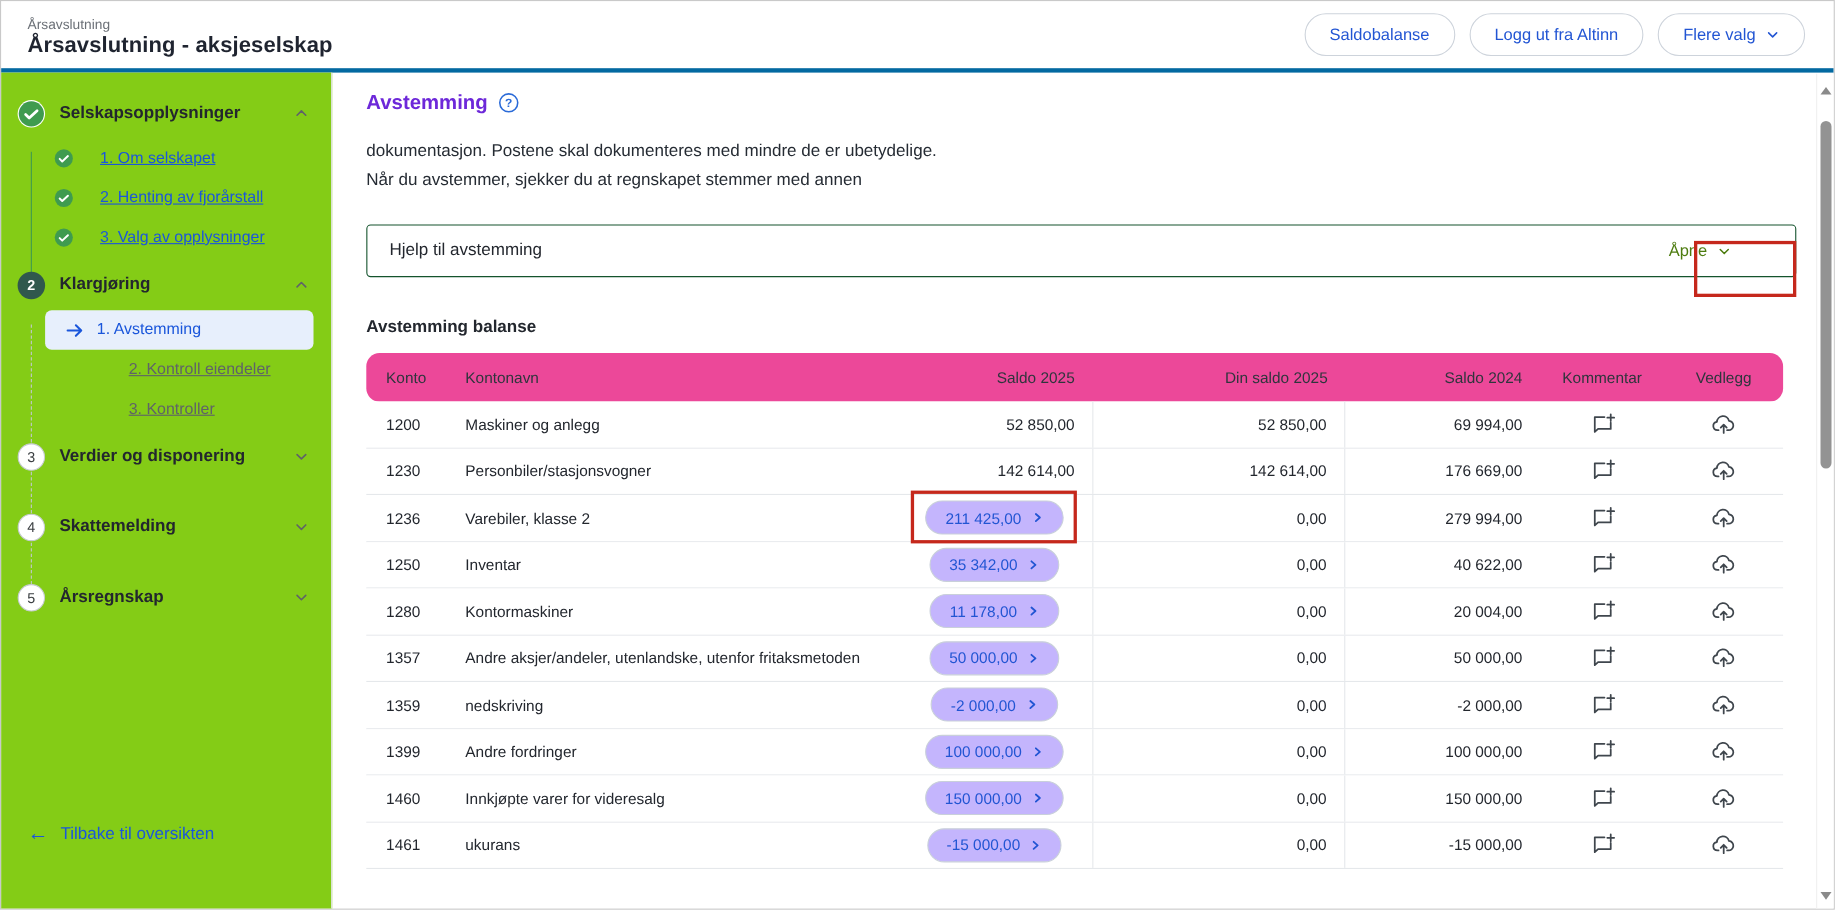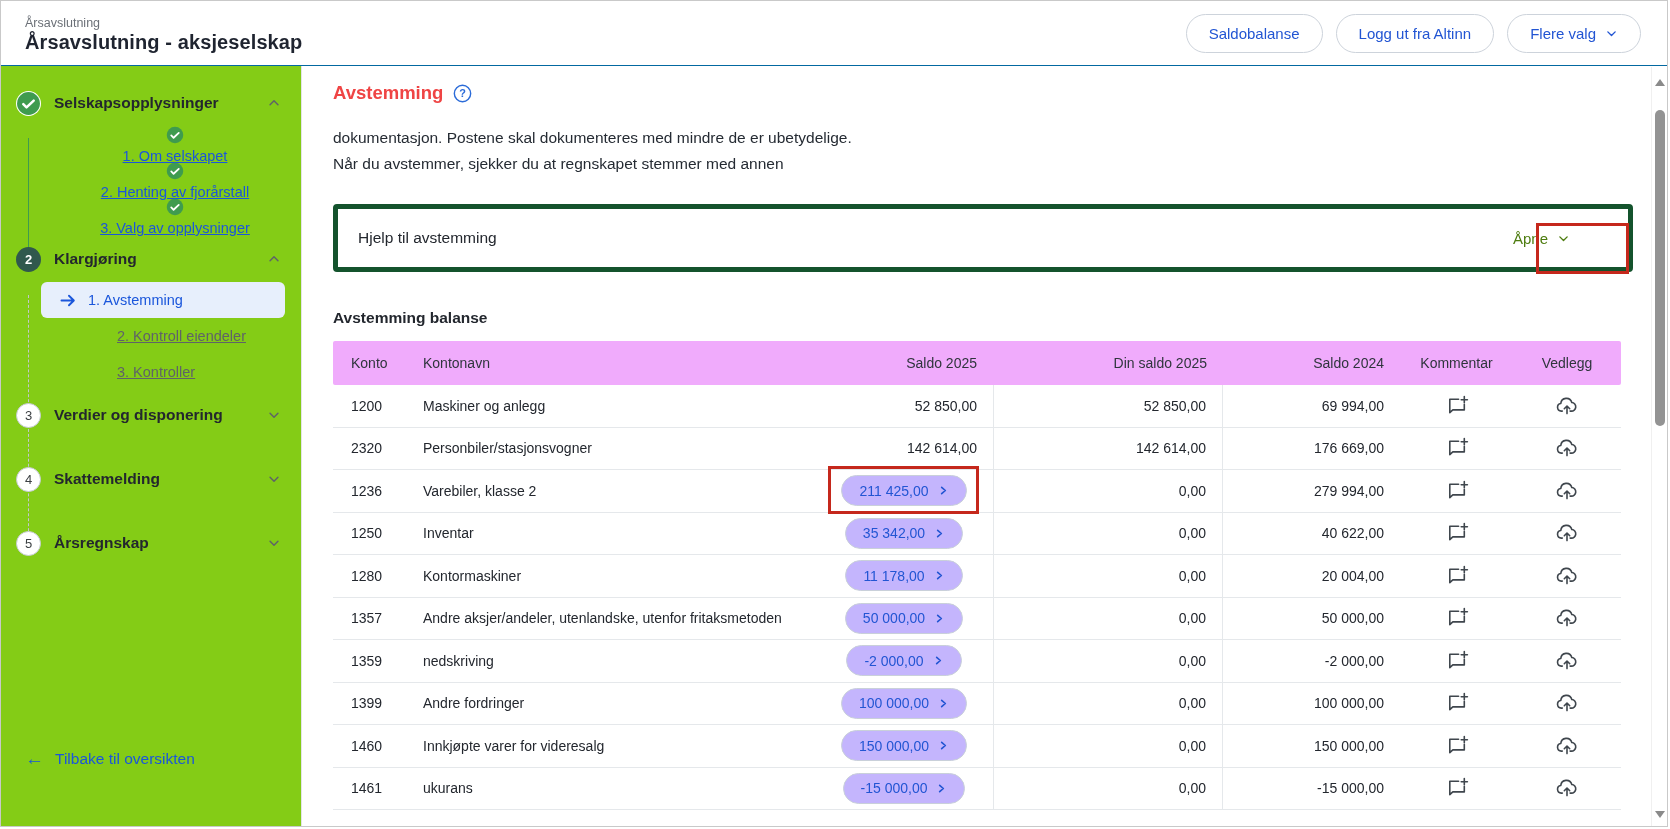--- a/index.html
+++ b/index.html
@@ -1,21 +1,21 @@
 <!DOCTYPE html>
 <html lang="no"><head>
 <meta charset="utf-8">
 <style>
   * { margin:0; padding:0; box-sizing:border-box; }
   html,body { width:1670px; height:829px; overflow:hidden; }
   body { font-family:"Liberation Sans","DejaVu Sans",sans-serif; color:#1f2430; background:#fff; }
   .window { width:1668px; height:827px; border:1px solid #c9c9c9; position:relative; background:#fff; overflow:hidden; }
 
   
-  .app-header { height:65px; border-bottom:1px solid #0369a1; display:flex; align-items:center; justify-content:space-between; padding:0 26px 0 24px;gap:28px; }
+  .app-header { height:65px; border-bottom:4px solid #0369a1; display:flex; align-items:center; justify-content:space-between; padding:0 26px 0 24px;gap:28px; }
   .title-block { padding-top:4px; }
   .eyebrow { font-size:12.5px; color:#6b7077; margin-bottom:1px; }
   .page-h1 { font-size:20px; font-weight:700; color:#1f2430; letter-spacing:.1px; }
   .header-actions { display:flex; gap:13px; }
   .pill-btn { display:flex; align-items:center; gap:9px; height:39px; padding:0 22px; background:#fff; border:1px solid #cdd3db; border-radius:20px; color:#2255d3; font-size:15px; font-weight:500; font-family:inherit; cursor:pointer; }
   .pill-btn .caret svg { width:13px; height:13px; display:block; color:#2255d3; }
 
   
   .content { display:flex; height:762px; }
   .sidebar { width:301px; border-right:1px solid #e3e4e7; padding-top:22px; position:relative; flex:none; background:#84cc16; }
@@ -31,48 +31,48 @@
   .badge { width:25px; height:25px; border-radius:50%; flex:none; margin-right:13px; display:flex; align-items:center; justify-content:center; background:#fff; position:relative; z-index:2; }
   .badge svg { width:25px; height:25px; display:block; }
   .badge.filled-dark { background:#30584d; color:#fff; font-size:13px; font-weight:700; }
   .badge.outline { border:1px solid #c6cbd2; color:#3c4043; font-size:13px; font-weight:500; }
   .nav-section-label { flex:1; font-size:15.5px; font-weight:700; color:#23272e; }
   .chevron { color:#5f6368; width:14px; height:14px; }
   .chevron svg { width:14px; height:14px; display:block; }
   .chevron.up svg { transform:rotate(180deg); }
   .nav-items { margin:8px 0 10px; }
   .nav-item { height:36px; display:flex; align-items:center; font-size:14.5px; }
-  .nav-item.done-link { padding-left:48px; gap:4px;flex-direction:column; }
+  .nav-item.done-link { padding-left:48px; gap:24px; }
   .mini-check { width:18px; height:18px; flex:none; }
   .mini-check svg { width:18px; height:18px; display:block; }
   .nav-link { color:#1a56db; text-decoration:underline; cursor:pointer; }
   .nav-item.active-item { background:#e7effc; border-radius:6px; margin:0 16px 0 40px; padding-left:18px; gap:10px; color:#1a56db; font-weight:500; cursor:pointer; }
   .active-arrow { width:19px; height:15px; color:#1a56db; flex:none; }
   .active-arrow svg { width:19px; height:15px; display:block; }
   .nav-item.plain { padding-left:116px; color:#5f6368; cursor:pointer;text-decoration:underline; }
   .back-link { position:absolute; left:24px; bottom:60px; display:flex; align-items:center; gap:11px; color:#1a56db; font-size:15.5px; cursor:pointer; }
   .back-arrow { font-size:19px; line-height:1; }
 
   
   .main-title-row { display:flex; align-items:center; gap:10px; margin-top:16px; }
-  .main-title { font-size:18.5px; font-weight:700; color:#ef4444; }
+  .main-title { font-size:18.5px; font-weight:700; color:#6d28d9; }
   .help-icon { width:19px; height:19px; cursor:pointer; }
   .help-icon svg { width:19px; height:19px; display:block; }
   .intro { margin-top:21px; font-size:15.5px; line-height:26px; color:#252b33; }
-  .help-bar { margin-top:27px; height:68px; border:5px solid #14532d; border-radius:4px; display:flex; align-items:center; padding:0 20px; position:relative; }
+  .help-bar { margin-top:27px; height:48px; border:1px solid #14532d; border-radius:4px; display:flex; align-items:center; padding:0 20px; position:relative; }
   .help-bar-label { flex:1; font-size:15.5px; color:#23272e; }
   .help-toggle { display:flex; align-items:center; gap:9px; color:#4d7c0f; font-size:15px; font-weight:500; background:none; border:none; font-family:inherit; cursor:pointer; margin-right:38px;margin-left:24px; }
   .help-toggle .caret svg { width:13px; height:13px; display:block; }
   .red-box { position:absolute; border:3px solid #c5281c; pointer-events:none; }
   .red-box.open-box { top:14px; right:-1px; width:93px; height:51px; }
   .section-title { margin-top:37px; font-size:15.5px; font-weight:700; color:#23272e; }
 
   
   .table { margin-top:14px; width:1288px; }
-  .t-head { display:grid; grid-template-columns:90px 392px 178px 230px 177px 113px 108px; height:44px; background:#f0abfc; border-radius:2px; align-items:center; font-size:13.5px; font-weight:500; color:#2f353d; }
+  .t-head { display:grid; grid-template-columns:90px 392px 178px 230px 177px 113px 108px; height:44px; background:#ec4899; border-radius:12px; align-items:center; font-size:13.5px; font-weight:500; color:#2f353d; }
   .t-row { display:grid; grid-template-columns:90px 392px 178px 230px 177px 113px 108px; height:42.5px; border-bottom:1px solid #e5e8eb; align-items:stretch; background:#fff; }
   .cell { display:flex; align-items:center; font-size:14px; color:#23272e; }
   .cell.pl { padding-left:18px; }
   .cell.num { justify-content:flex-end; padding-right:16px; }
   .cell.mid { justify-content:center; }
   .cell.bordered { border-left:1px solid #e5e8eb; border-right:1px solid #e5e8eb; }
   .t-head .cell { color:#2f353d; }
   .pill-wrap { position:relative; display:inline-flex; margin:0 auto; }
   .pill-wrap .red-box { left:-13px; right:-12px; top:-9px; bottom:-8px; }
   .saldo-pill { display:flex; align-items:center; gap:9px; height:31px; padding:0 17px; border:1px solid #c9d0da; border-radius:16px; background:#c4b5fd; color:#2255d3; font-size:14px; font-weight:500; font-family:inherit; cursor:pointer; }
@@ -295,21 +295,21 @@
                   <span>
                     <svg viewBox="0 0 24 24" fill="none" stroke="#3f464d" stroke-width="1.6" stroke-linecap="round" stroke-linejoin="round">
                       <path d="M7.3 17.1h-1a3.8 3.8 0 0 1-.5-7.56 5.6 5.6 0 0 1 11-1.03 4.3 4.3 0 0 1-.7 8.59h-1"></path>
                       <path d="M12 19.6v-6.9M9.3 14.7l2.7-2.7 2.7 2.7"></path>
                     </svg>
                   </span>
                 </button>
               </div>
             </div>
             <div class="t-row">
-              <div class="cell pl">2320</div>
+              <div class="cell pl">1230</div>
               <div class="cell">Personbiler/stasjonsvogner</div>
               <div class="cell num">142 614,00</div>
               <div class="cell num bordered">142 614,00</div>
               <div class="cell num">176 669,00</div>
               <div class="cell mid">
                 <button class="icon-btn">
                   <span>
                     <svg viewBox="0 0 24 24" fill="none" stroke="#3f464d" stroke-width="1.6" stroke-linecap="round" stroke-linejoin="round">
                       <path d="M13.6 5.2H4.8v13.5l3-2.8h11.5V10.3"></path>
                       <path d="M19.3 2.6v6.2M16.2 5.7h6.2"></path>

